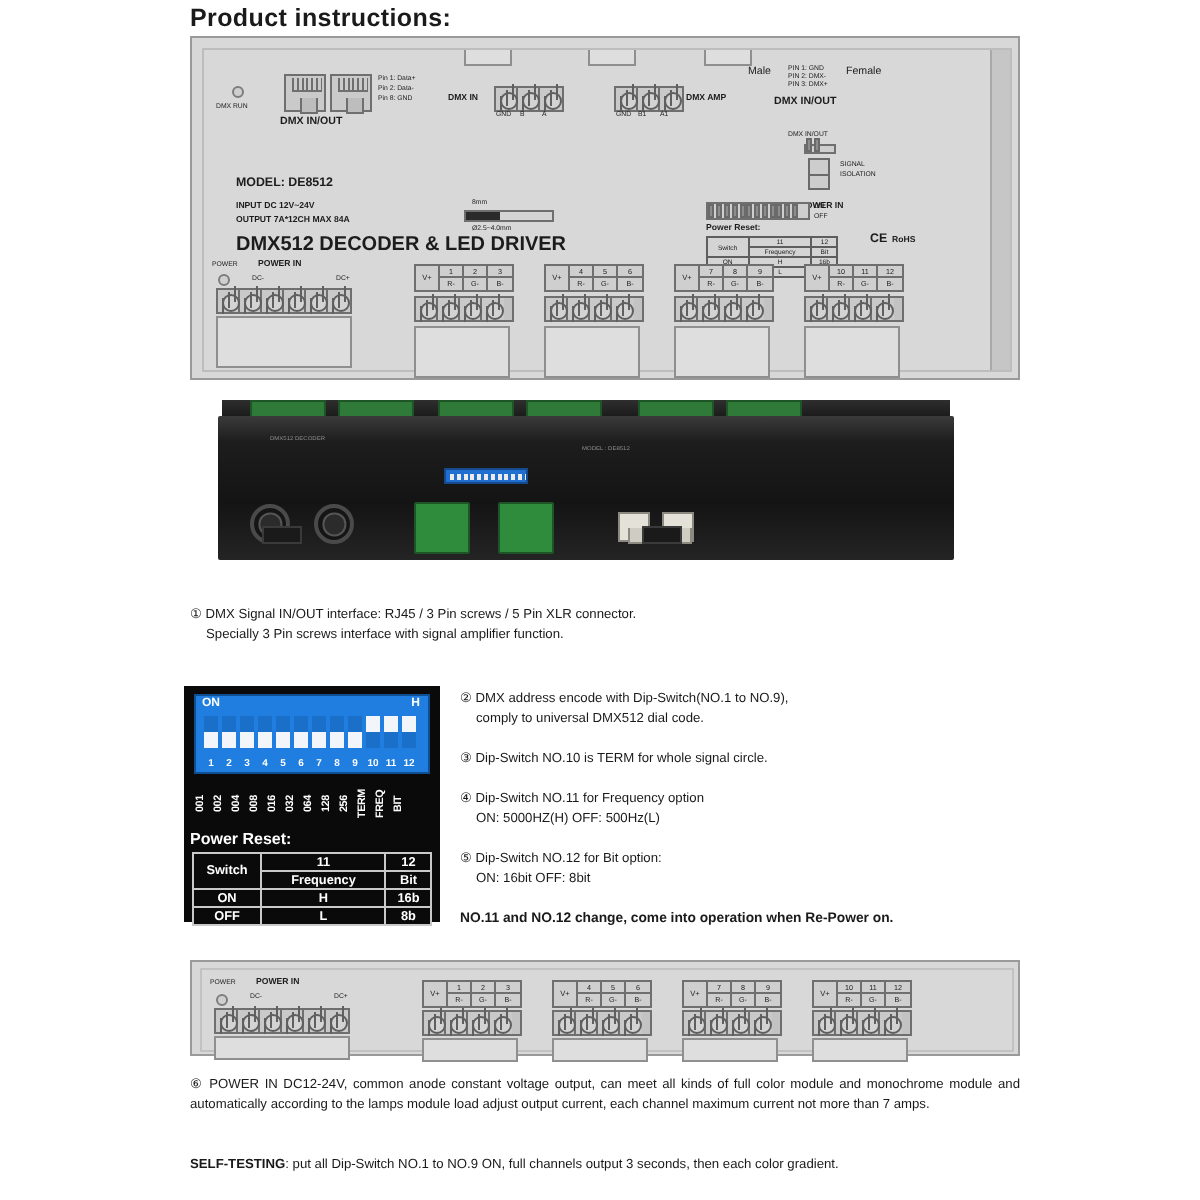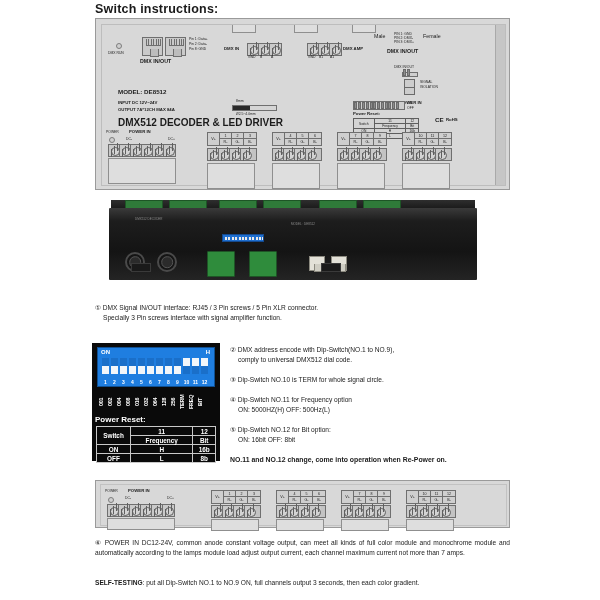--- a/index.html
+++ b/index.html
@@ -239,21 +239,21 @@
     border:1px solid #c2c2c2;
   }
 
   .justified { text-align: justify; text-justify: inter-word; }
 </style>
 </head>
 <body>
 
 <div class="page">
 
-  <div class="product-heading">Switch instructions:</div>
+  <div class="product-heading">Product instructions:</div>
 
   <div class="panel">
     <div class="panel-inner">
       <div class="sidebar-strip"></div>
 
       <div class="led-dot" style="left:14px; top:18px;"></div>
       <div class="lbl f4" style="left:6px; top:27px;">DMX RUN</div>
 
       <div class="rj45" style="left:40px; top:12px;"></div>
       <div class="rj45" style="left:63px; top:12px;"></div>

